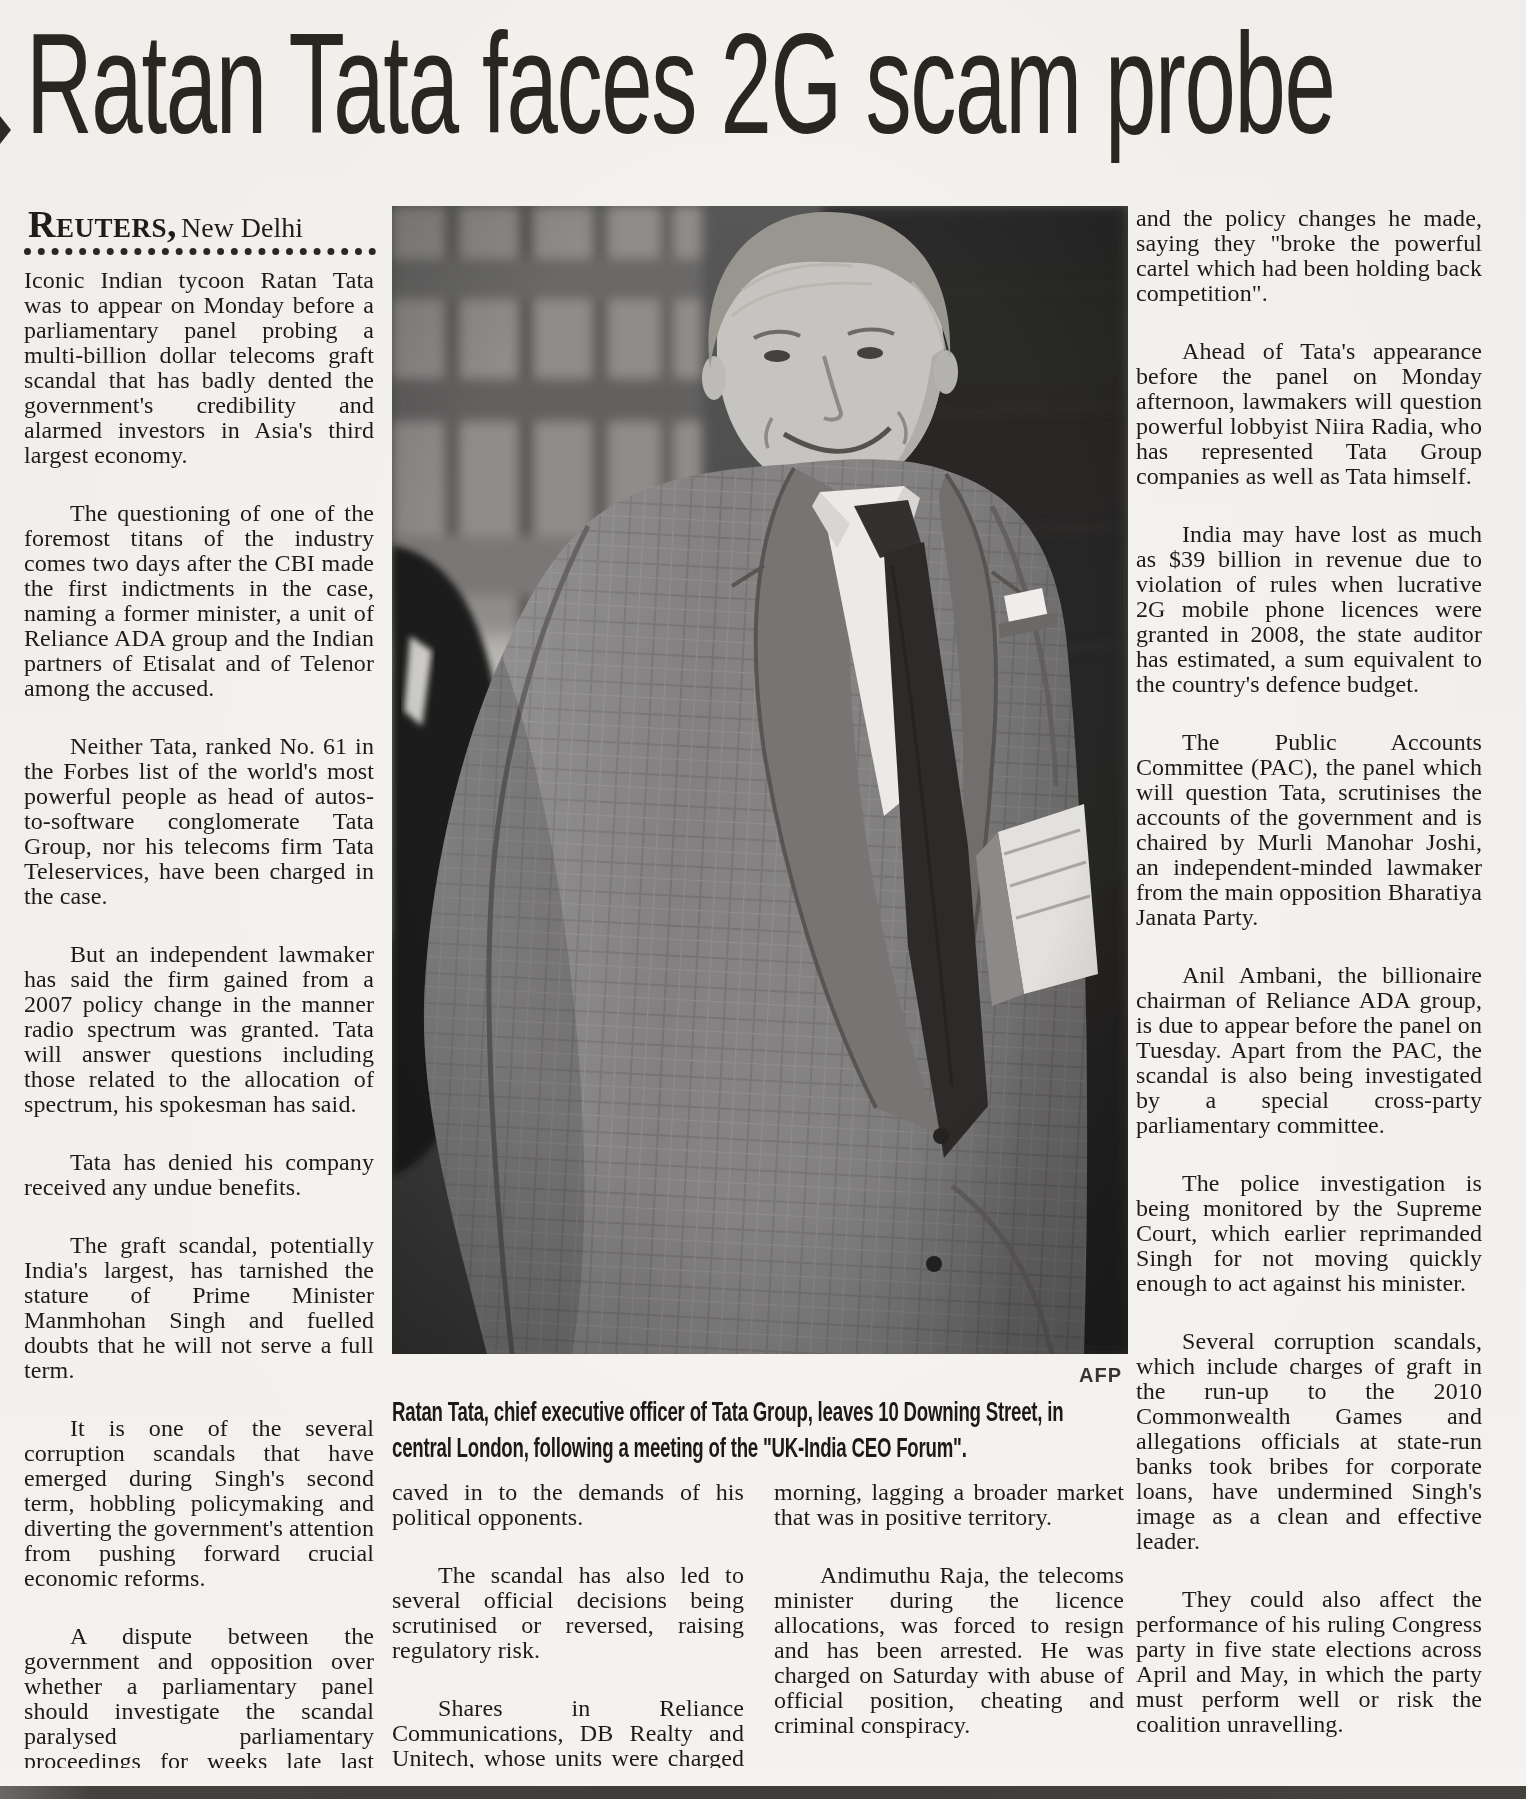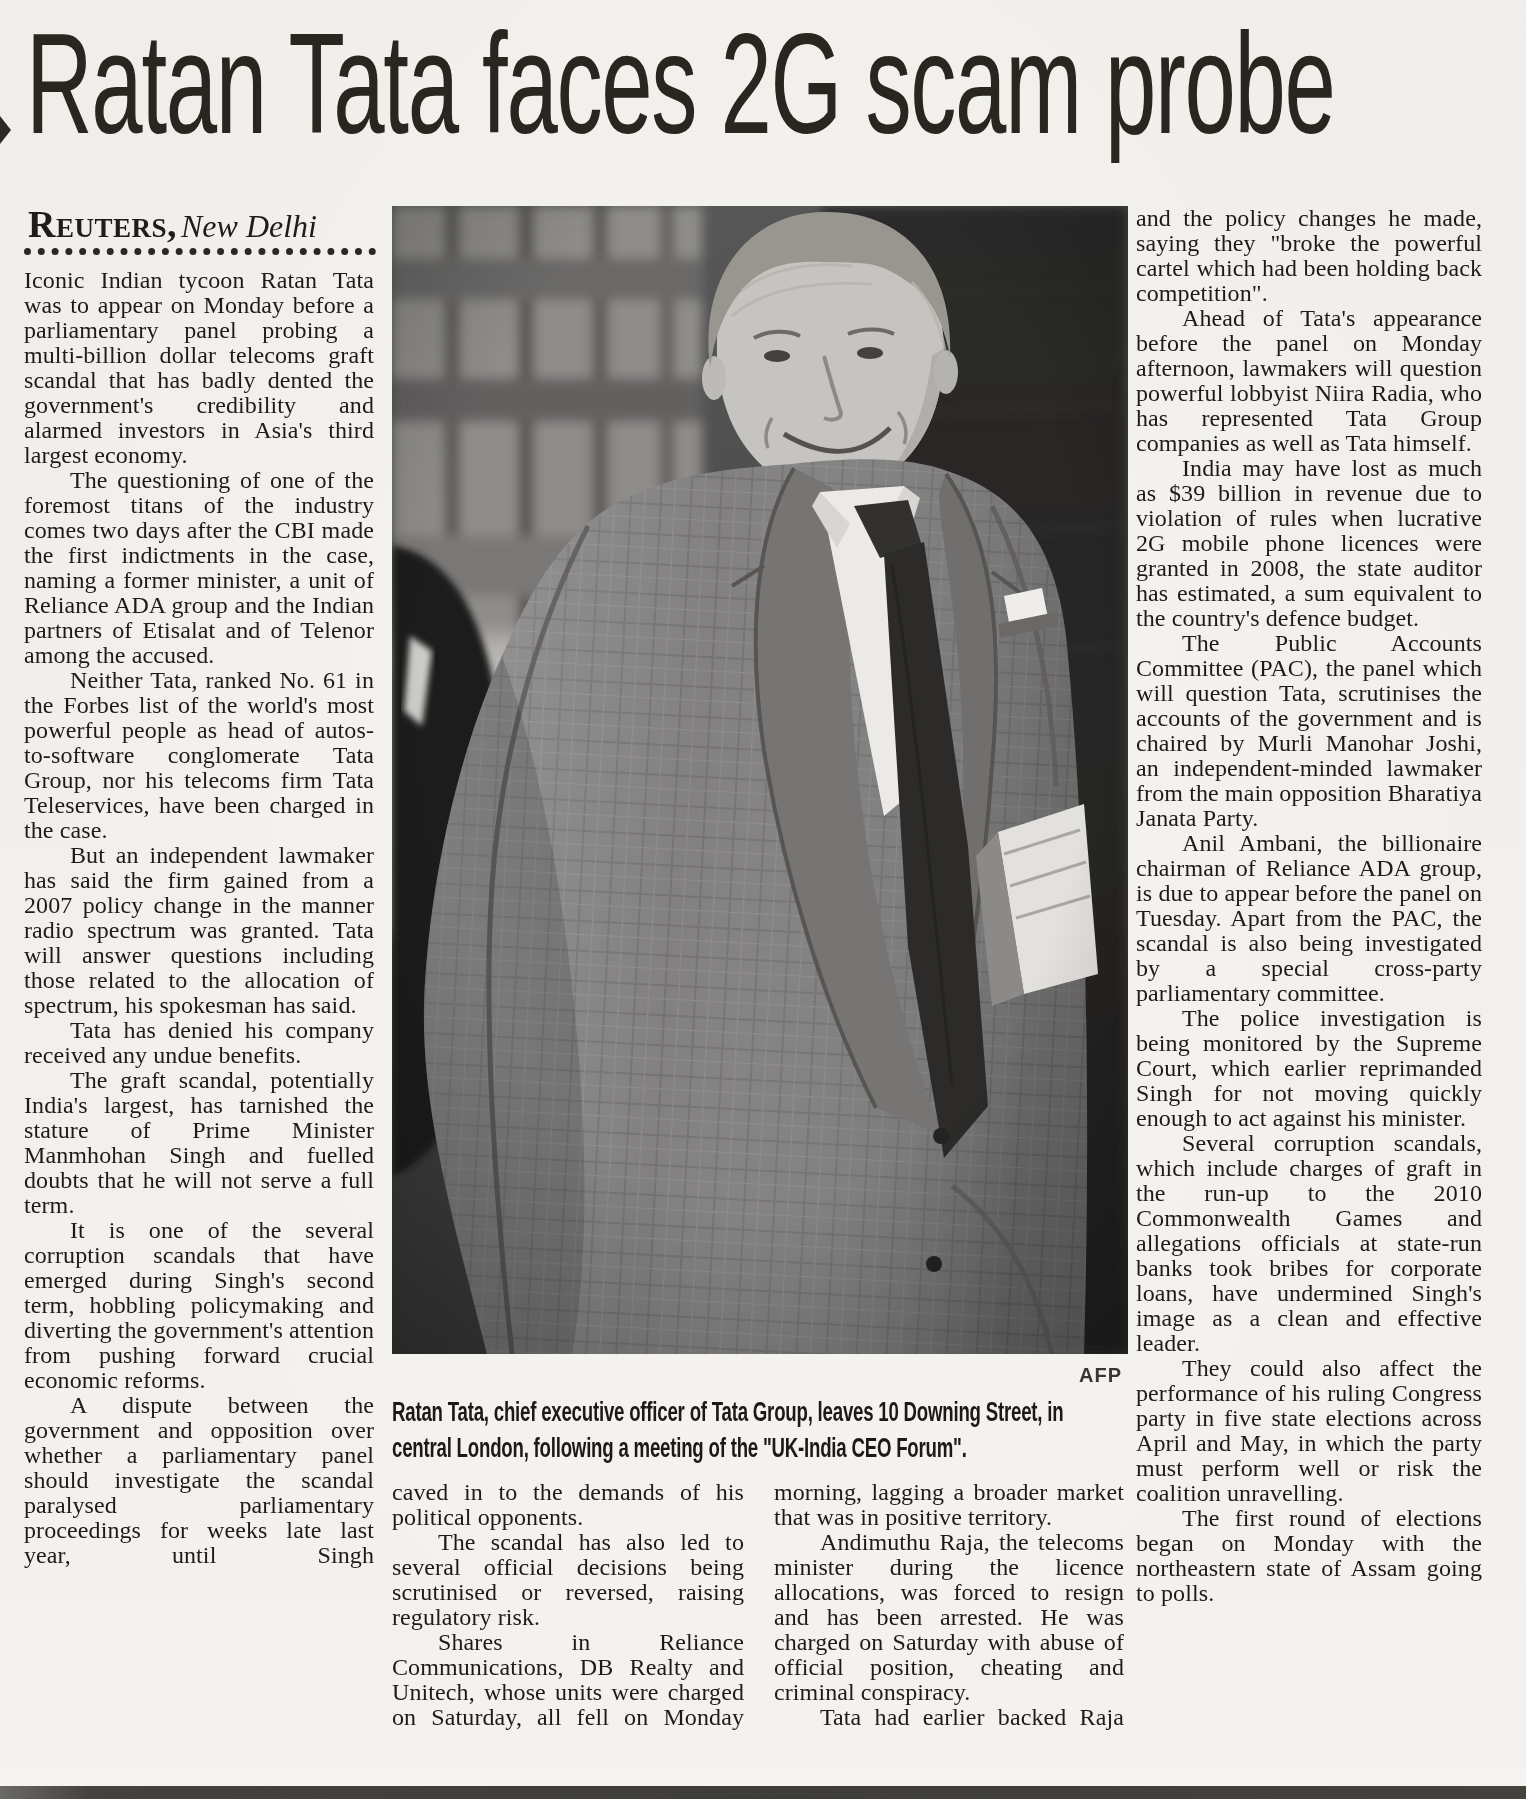--- a/index.html
+++ b/index.html
@@ -26,34 +26,34 @@
     color:#29251f; white-space:nowrap;
     transform:scaleX(0.65); transform-origin:0 0;
     letter-spacing:-2px;
   }
 
   
   .byline { left:28px; top:202px; width:360px; color:#201d19; }
   .byline .agency {
     font-weight:bold; font-size:38px; font-variant:small-caps; letter-spacing:0.5px;
   }
-  .byline .place { font-style:italic; font-size:32px; }
+  .byline .place { font-size:28px; }
 
   .dotted-rule {
     left:24px; top:248px; width:352px; height:0;
     border-top:7px dotted #2b2824;
   }
 
   
   .col {
     color:#1e1b17; font-size:24px; line-height:25px;
     text-align:justify; letter-spacing:0.1px;
   }
   .col p { text-indent:0; }
-  .col p + p { text-indent:46px; }
+  .col p + p { text-indent:46px;margin-top:33px; }
   .col p.cont { text-align-last:justify; }
   .col-left  { left:24px;  top:268px;  width:350px;  }
   .col-mid-a { left:392px; top:1480px; width:352px; }
   .col-mid-b { left:774px; top:1480px; width:350px; }
   .col-right { left:1136px; top:206px; width:346px; }
 
   
   .photo-wrap { left:392px; top:206px; width:736px; height:1148px; background:#777; }
   .photo-wrap svg { display:block; width:736px; height:1148px; }
 

